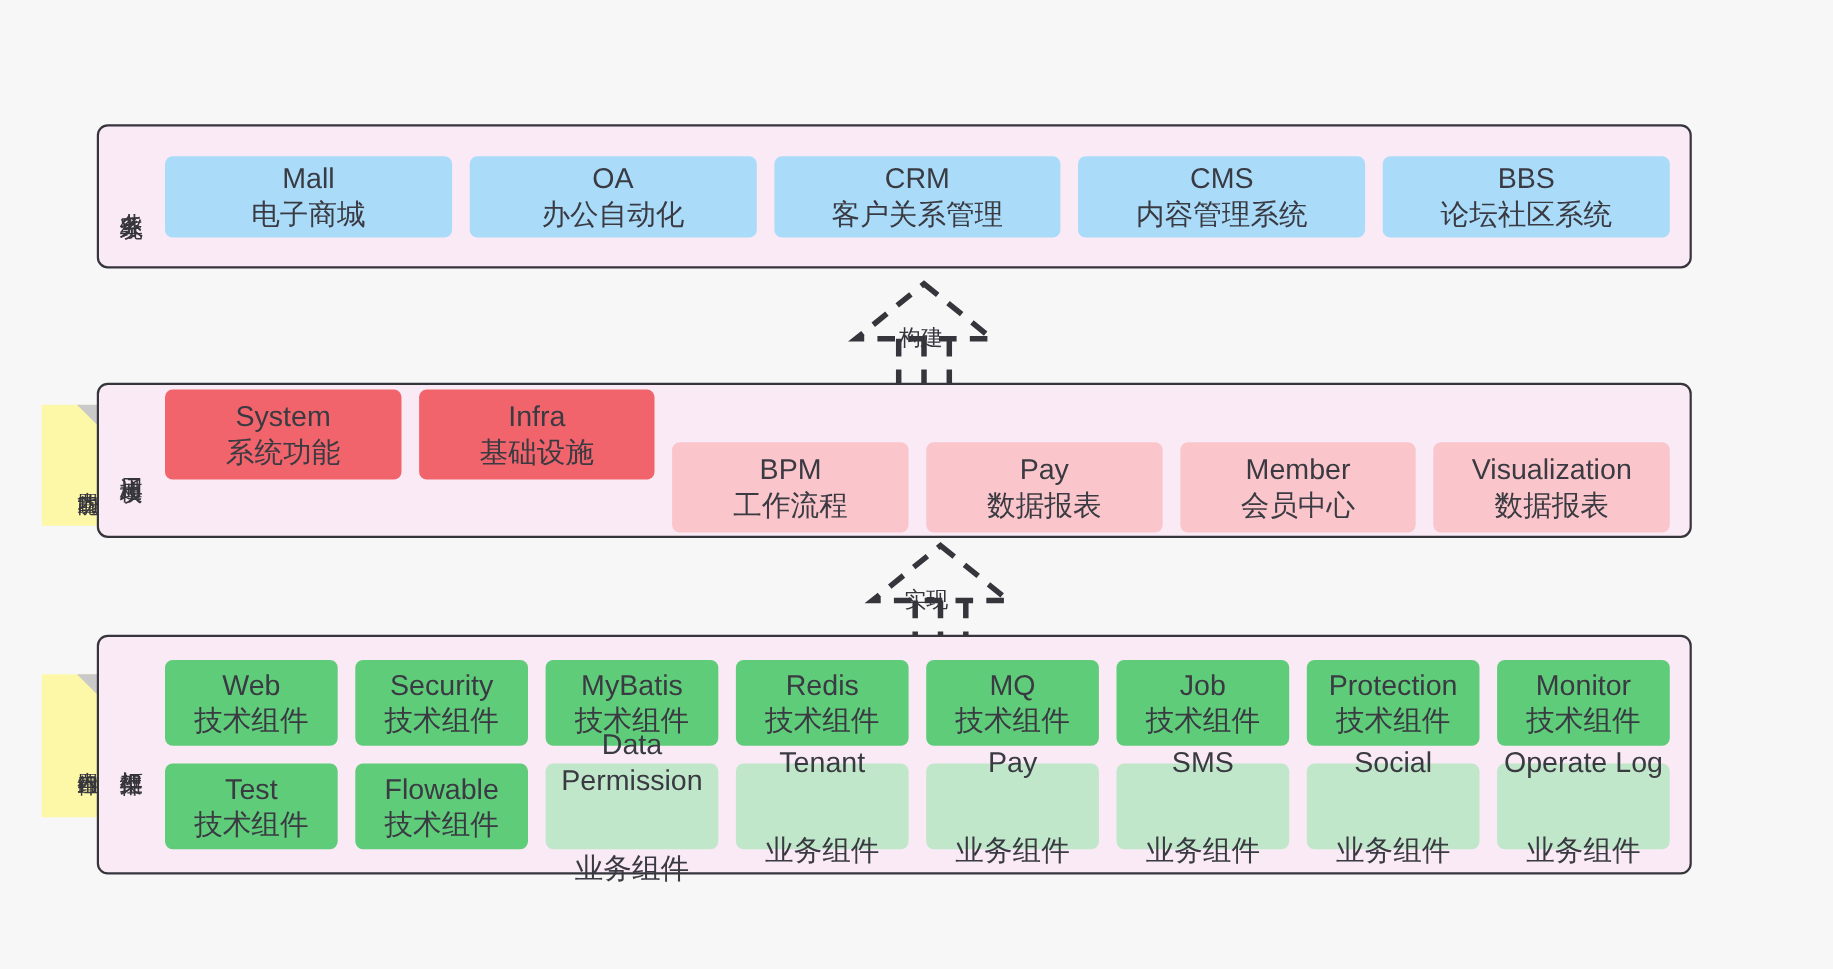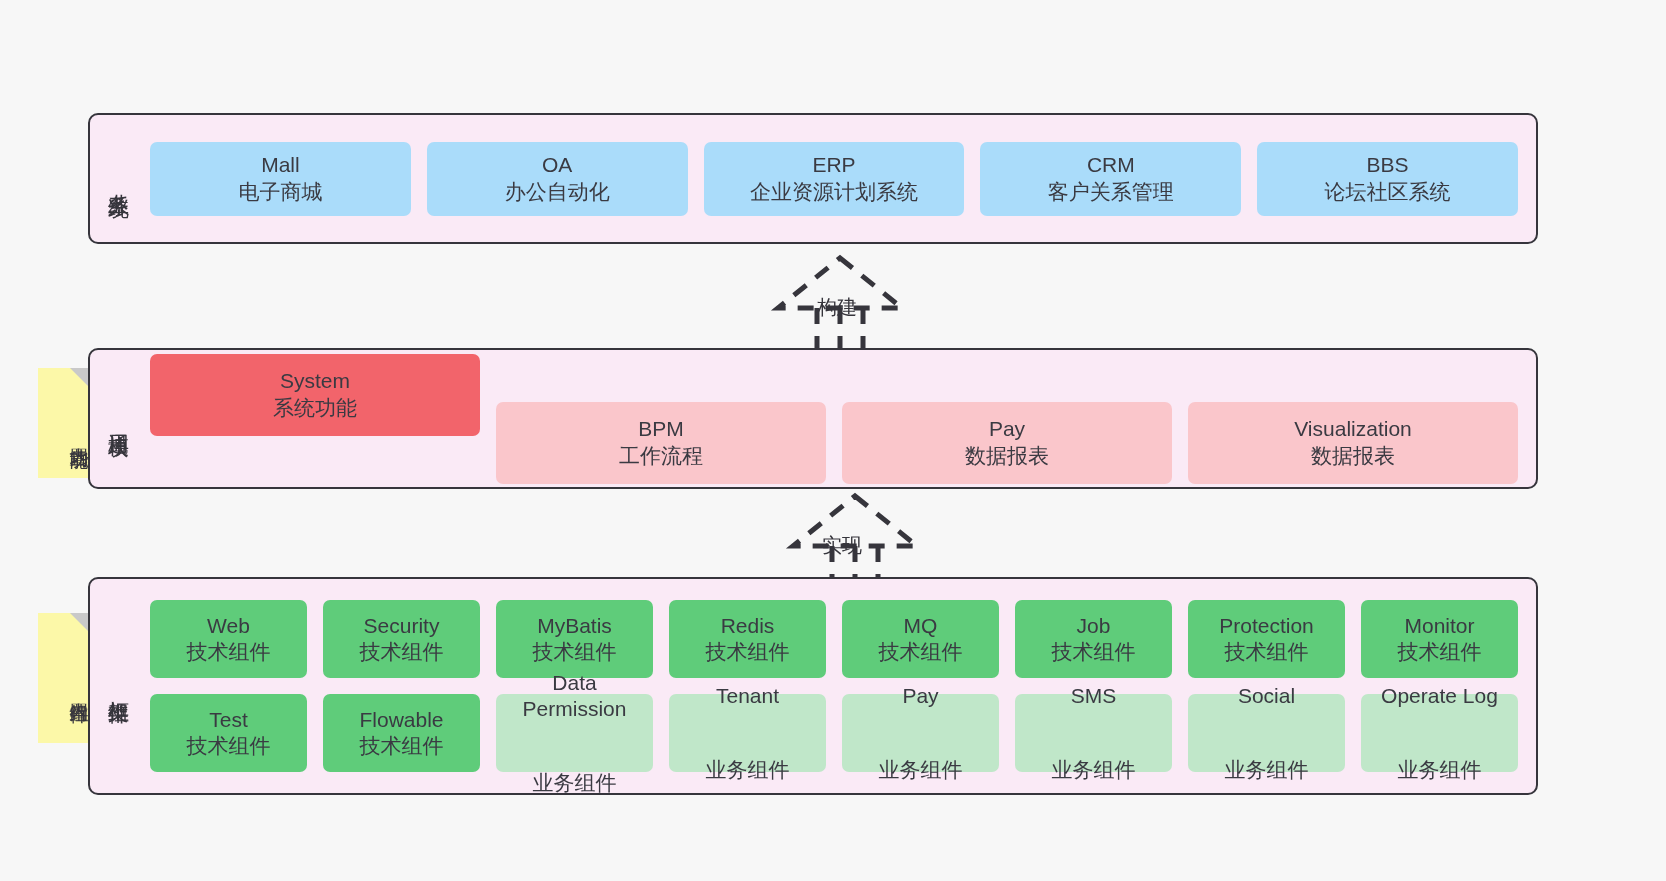--- a/index.html
+++ b/index.html
@@ -59,21 +59,21 @@
   .cell {
     flex: 1 1 0;
     box-sizing: border-box;
     border-radius: 7px;
     display: flex;
     flex-direction: column;
     align-items: center;
     justify-content: center;
     text-align: center;
     color: #3a3a42;
-    font-size: 21px;
+    font-size: 26px;
     line-height: 1.25;
     padding: 4px 2px;
   }
   .cell .t-en { display: block; }
   .cell .t-cn { display: block; }
 
   
   #layer-business { left: 88px; top: 113px; width: 1450px; height: 131px; }
   #layer-business .cell { background: #aadcfa; height: 74px; }
 
@@ -157,26 +157,26 @@
       <div class="row">
         <div class="cell">
           <span class="t-en">Mall</span>
           <span class="t-cn">电子商城</span>
         </div>
         <div class="cell">
           <span class="t-en">OA</span>
           <span class="t-cn">办公自动化</span>
         </div>
         <div class="cell">
-          <span class="t-en">ERP</span>
-          <span class="t-cn">企业资源计划系统</span>
-        </div>
-        <div class="cell">
           <span class="t-en">CRM</span>
           <span class="t-cn">客户关系管理</span>
+        </div>
+        <div class="cell">
+          <span class="t-en">CMS</span>
+          <span class="t-cn">内容管理系统</span>
         </div>
         <div class="cell">
           <span class="t-en">BBS</span>
           <span class="t-cn">论坛社区系统</span>
         </div>
       </div>
     </div>
   </div>
 
   <div class="arrow" id="arrow-build">
@@ -196,27 +196,35 @@
   </div>
 
   <div class="layer" id="layer-common">
     <div class="layer-title">通用模块</div>
     <div class="layer-body">
       <div class="row">
         <div class="cell c-red">
           <span class="t-en">System</span>
           <span class="t-cn">系统功能</span>
         </div>
+        <div class="cell c-red">
+          <span class="t-en">Infra</span>
+          <span class="t-cn">基础设施</span>
+        </div>
         <div class="cell c-pink">
           <span class="t-en">BPM</span>
           <span class="t-cn">工作流程</span>
         </div>
         <div class="cell c-pink">
           <span class="t-en">Pay</span>
           <span class="t-cn">数据报表</span>
+        </div>
+        <div class="cell c-pink">
+          <span class="t-en">Member</span>
+          <span class="t-cn">会员中心</span>
         </div>
         <div class="cell c-pink">
           <span class="t-en">Visualization</span>
           <span class="t-cn">数据报表</span>
         </div>
       </div>
     </div>
   </div>
 
   <div class="arrow" id="arrow-impl">

